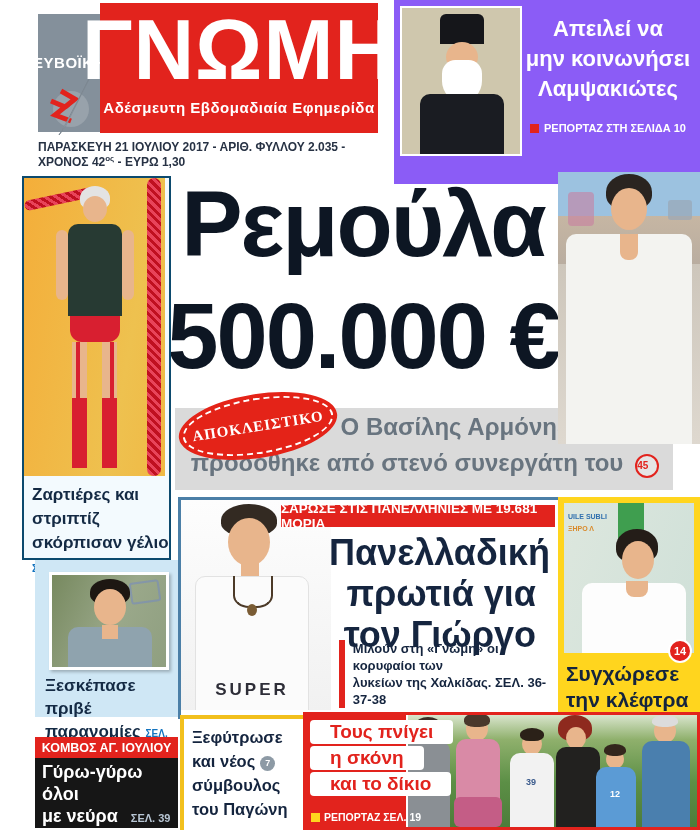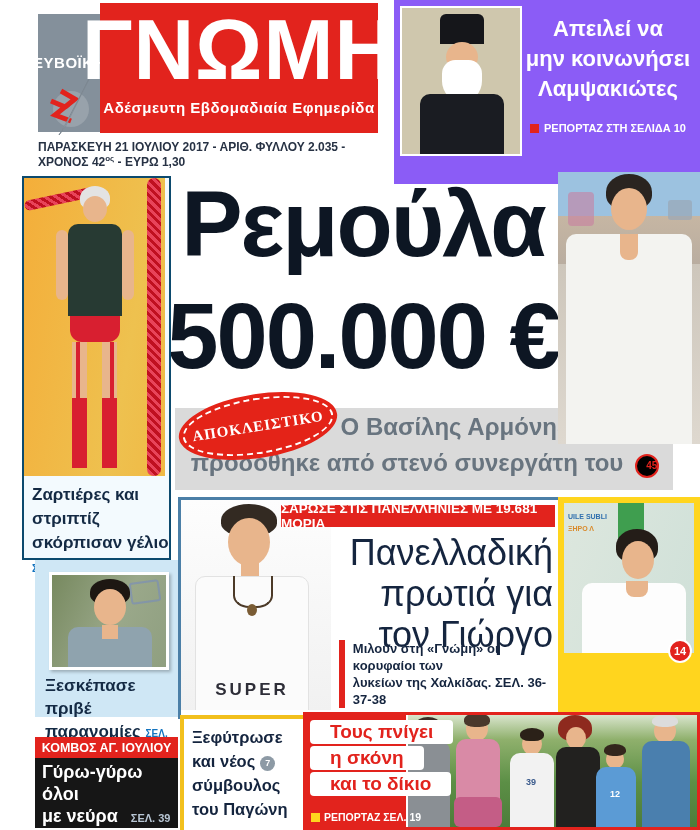--- a/index.html
+++ b/index.html
@@ -29,23 +29,23 @@
              display:flex;align-items:center;gap:5px;justify-content:space-between;}
   .sq{display:inline-block;width:9px;height:9px;}
   .sq.red{background:#e2231d;} .sq.yellow{background:#ffd51e;}
 
   
   .lead-head{left:163px;top:168px;width:400px;text-align:center;color:#0d1623;
              font-weight:bold;font-size:92px;line-height:112px;letter-spacing:-2px;}
   .subbar{left:175px;top:408px;width:498px;height:82px;background:#dadada;z-index:1;}
   .sub1{left:330px;top:413px;width:250px;text-align:center;color:#68747f;font-weight:bold;font-size:24px;z-index:1;}
   .sub2{left:185px;top:449px;width:480px;text-align:center;color:#68747f;font-weight:bold;font-size:24px;z-index:3;}
-  .badge45{display:inline-block;width:20px;height:20px;border-radius:50%;background:#000000;
+  .badge45{display:inline-block;width:20px;height:20px;border-radius:50%;background:#e5e5e5;
            border:2px solid #e2231d;color:#e2231d;font-size:10px;font-weight:bold;
-           line-height:20px;text-align:right;vertical-align:2px;margin-left:12px;}
+           line-height:20px;text-align:left;vertical-align:2px;margin-left:12px;}
   .excl{left:182px;top:398px;width:148px;height:52px;background:#e42318;border-radius:50%;
         transform:rotate(-9deg);z-index:4;display:flex;align-items:center;justify-content:center;
         border:2px dashed #fff;box-shadow:0 0 0 4px #e42318;}
   .excl span{color:#fff;font-family:"Liberation Serif",serif;font-weight:bold;font-size:15px;letter-spacing:1px;}
   .polo-photo{left:558px;top:172px;width:142px;height:272px;z-index:2;overflow:hidden;
               background:linear-gradient(#9cc2e0 0%,#9cc2e0 16%,#c6b6a3 16%,#b9ada0 34%,#cdc6bb 34%,#ded8cf 100%);}
 
   
   .lpanel1{left:22px;top:176px;width:145px;height:380px;border:2px solid #0c4a6e;background:#f3fafe;}
   .strip-photo{position:absolute;left:0;top:0;width:141px;height:298px;overflow:hidden;
@@ -62,22 +62,22 @@
                     color:#fff;font-weight:bold;font-size:12.5px;}
   .blackbox .body{padding:3px 7px;color:#fff;font-weight:bold;font-size:18px;line-height:22px;}
   .sel39{color:#b8c6d4;font-size:11px;font-weight:bold;margin-left:8px;}
 
   
   .cpanel{left:178px;top:497px;width:378px;height:216px;border:3px solid #4b7fa7;background:#fff;}
   .teen-photo{position:absolute;left:0;top:0;width:150px;height:210px;overflow:hidden;
               background:linear-gradient(#fdfdfd,#f1f1f1);}
   .cbanner{position:absolute;left:100px;top:5px;right:4px;height:22px;background:#e2231d;
            display:flex;align-items:center;justify-content:center;color:#fff;font-weight:bold;font-size:13.5px;}
-  .chead{position:absolute;left:148px;top:32px;right:6px;text-align:right;color:#15253f;
-         font-weight:normal;font-size:36px;line-height:41px;}
+  .chead{position:absolute;left:148px;top:32px;right:23px;text-align:right;color:#15253f;
+         font-weight:bold;font-size:36px;line-height:41px;}
   .cdeck{position:absolute;left:158px;bottom:8px;right:6px;display:flex;gap:8px;}
   .cdeck .bar{width:7px;background:#e2231d;}
   .cdeck .txt{color:#15253f;font-weight:bold;font-size:13px;line-height:17px;}
 
   
   .ypanel{left:558px;top:497px;width:142px;height:216px;background:#ffd51e;}
   .ph-photo{position:absolute;left:6px;top:6px;width:130px;height:150px;overflow:hidden;
             background:linear-gradient(110deg,#dde7de,#cfe0d8);}
   .badge14{position:absolute;right:8px;top:142px;width:20px;height:20px;border-radius:50%;
            background:#e2231d;color:#fff;font-size:11px;font-weight:bold;line-height:20px;text-align:center;
@@ -258,20 +258,24 @@
     <div class="ph-photo">
       <div class="abs" style="left:54px;top:0;width:26px;height:42px;background:#3f9e4f;"></div>
       <div class="abs" style="left:4px;top:10px;color:#2f6fae;font-size:7px;font-weight:bold;">UILE SUBLI</div>
       <div class="abs" style="left:4px;top:22px;color:#d98a2b;font-size:7px;font-weight:bold;">ΞΗΡΟ Λ</div>
       <div class="hair" style="left:52px;top:26px;width:42px;height:34px;background:#241d18;"></div>
       <div class="head" style="left:58px;top:38px;width:32px;height:38px;"></div>
       <div class="torso" style="left:18px;top:80px;width:104px;height:70px;background:#fdfdfd;"></div>
       <div class="abs" style="left:62px;top:78px;width:22px;height:16px;background:#e8b58c;border-radius:0 0 8px 8px;"></div>
     </div>
     <div class="badge14">14</div>
+    <div class="ycap">
+      <div>Συγχώρεσε</div>
+      <div>την κλέφτρα</div>
+    </div>
   </div>
 
   <div class="abs bcbox">
     <div class="ln">Ξεφύτρωσε</div>
     <div class="ln">
       <span>και νέος</span><span class="badge7">7</span>
     </div>
     <div class="ln">σύμβουλος</div>
     <div class="ln">του Παγώνη</div>
   </div>

